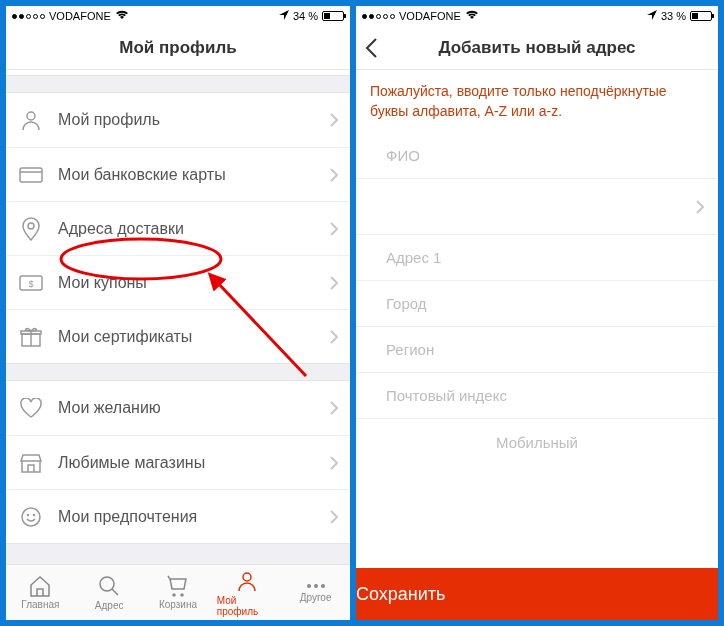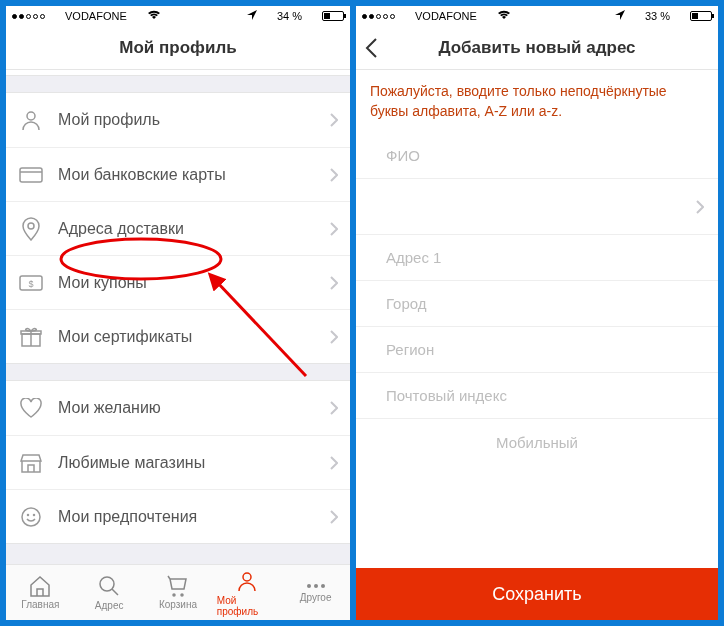--- a/index.html
+++ b/index.html
@@ -22,21 +22,21 @@
   .phone.right { width: 362px; flex: 1; }
   .statusbar {
     height: 20px;
     display: flex;
     align-items: center;
     justify-content: space-between;
     padding: 0 6px;
     font-size: 11px;
     color: #000;
   }
-  .statusbar .sb-left, .statusbar .sb-right { display: flex; align-items: center; gap: 20px; }
+  .statusbar .sb-left, .statusbar .sb-right { display: flex; align-items: center; gap: 4px; }
   .signal-dots { display: flex; gap: 2px; }
   .signal-dots .dot { width: 5px; height: 5px; border: 1px solid #000; border-radius: 50%; }
   .signal-dots .dot.fill { background: #000; }
   .battery {
     display: inline-block; width: 22px; height: 10px; border: 1px solid #000; border-radius: 2px; position: relative;
   }
   .battery::after { content: ""; position: absolute; right: -3px; top: 2px; width: 2px; height: 4px; background: #000; }
   .battery .fill { position: absolute; left: 1px; top: 1px; bottom: 1px; width: 30%; background: #000; }
   .navbar {
     height: 44px; display: flex; align-items: center; justify-content: center; position: relative;
@@ -63,21 +63,21 @@
   .tab { display: flex; flex-direction: column; align-items: center; gap: 2px; width: 60px; }
   .tab.active { color: #e62e04; }
   .helper { padding: 12px 14px; color: #c2410c; font-size: 14px; line-height: 1.4; }
   .form-row {
     min-height: 46px; border-bottom: 1px solid #eee; padding: 12px 30px;
     display: flex; align-items: center; color: #bdbdbd; font-size: 15px;
   }
   .country-row { height: 56px; display:flex; align-items:center; justify-content:flex-end; padding: 0 14px; border-bottom:1px solid #eee; }
   .save-btn {
     position: absolute; bottom: 0; left: 0; right: 0; height: 52px;
-    background: #e62e04; color: #fff; display: flex; align-items: center; justify-content: center;
+    background: #e62e04; color: #fff; display: flex; align-items: center; 
     font-size: 18px;
   }
   .annotation-svg { position: absolute; pointer-events: none; }
   .chev svg, .back svg { display: block; }
   .first-row-partial { height: 30px; border-top:none; }
 </style>
 </head>
 <body>
 
 <div class="outer">

